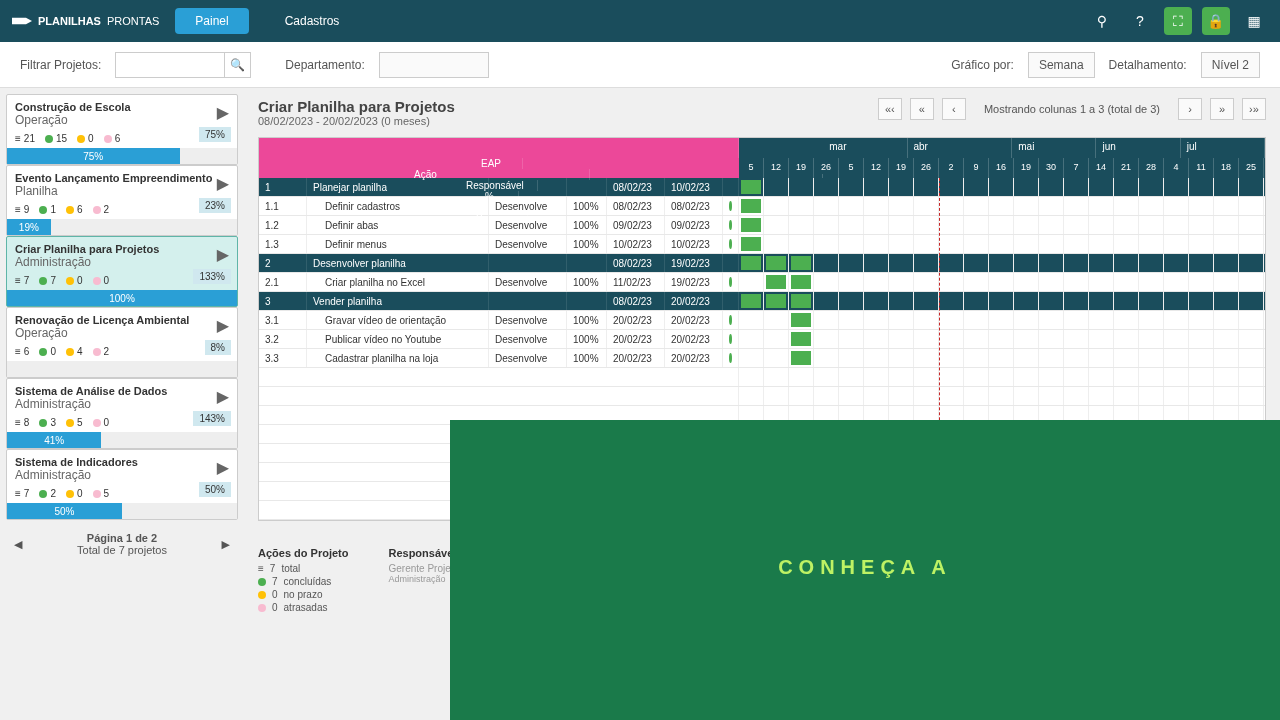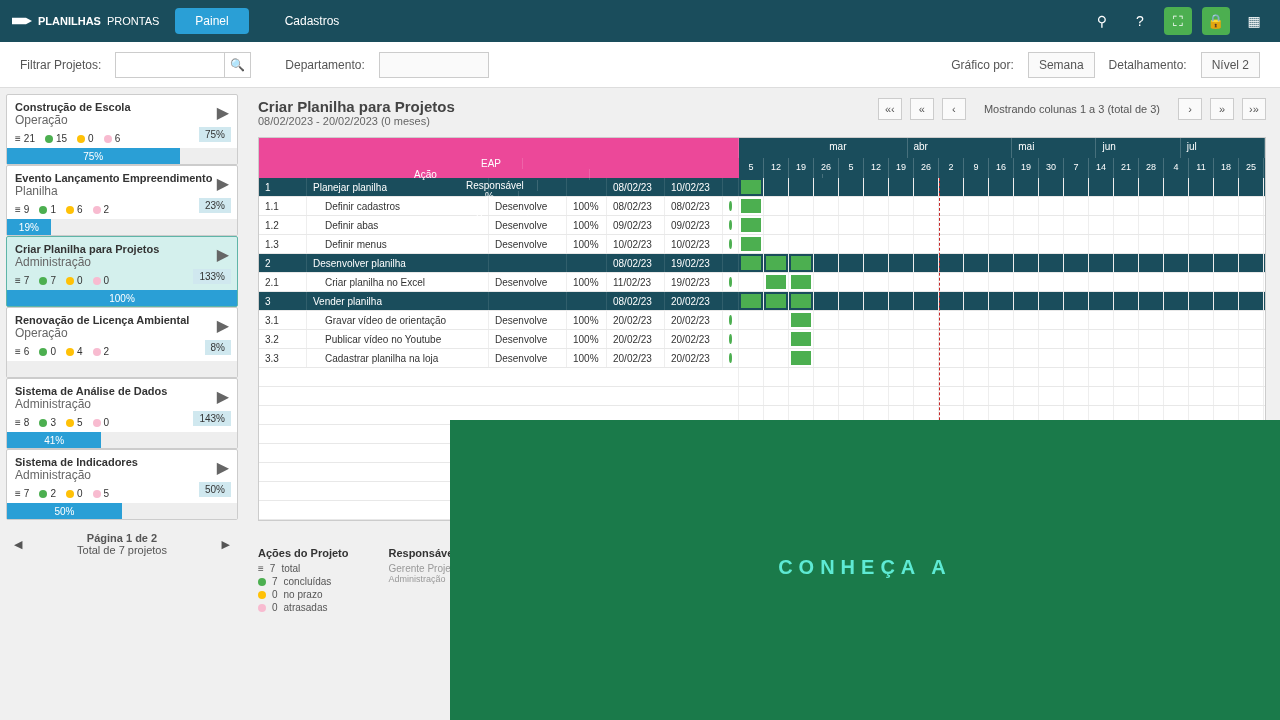--- a/index.html
+++ b/index.html
@@ -79,21 +79,21 @@
 
 
 .summary { display: flex; gap: 40px; margin-top: 26px; font-size: 10px; color: #555; }
 .summary h4 { font-size: 11px; color: #333; margin-bottom: 4px; }
 .summary-row { display: flex; align-items: center; gap: 6px; margin-bottom: 2px; }
 .legend { display: flex; gap: 20px; font-size: 10px; color: #555; margin-left: auto; padding-top: 40px;}
 .legend-item { display: flex; align-items: center; gap: 4px; }
 .legend-line { width: 20px; height: 2px; }
 
 
-.overlay { position: absolute; right: 0; bottom: 0; width: 830px; height: 300px; background: #1a7a4a; display: flex; flex-direction: row; align-items: center; justify-content: center; color: #5eead4; text-align: center; padding: 20px; }
+.overlay { position: absolute; right: 0; bottom: 0; width: 830px; height: 300px; background: #1a7a4a; display: flex; flex-direction: row; align-items: center; justify-content: center; color: #bef264; text-align: center; padding: 20px; }
 .overlay-sub { font-size: 20px; letter-spacing: 6px; font-weight: bold; margin-bottom: 6px; }
 .overlay-title { font-size: 50px; font-weight: 900; line-height: 1.05; letter-spacing: 1px; }
 </style>
 </head>
 <body>
 
 <div class="header">
   <div class="logo">
     <div class="logo-icon"></div>
     <span>PLANILHAS</span>

